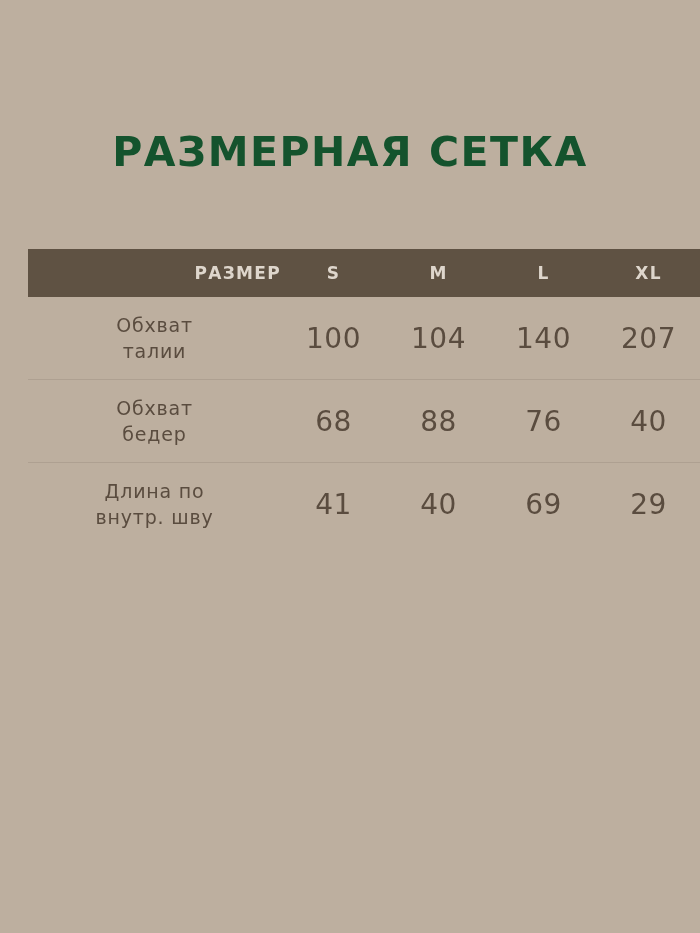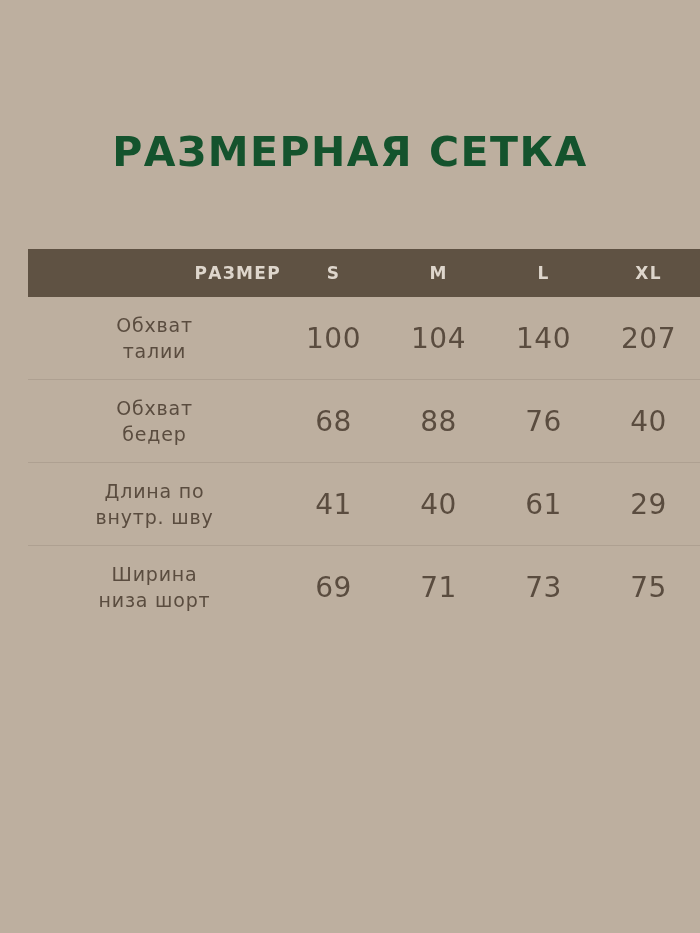--- a/index.html
+++ b/index.html
@@ -128,32 +128,22 @@
           <td class="col-size">40</td>
         </tr>
 
         <tr>
           <td class="row-label">
             <span class="lbl-line">Длина по</span>
             <span class="lbl-line">внутр. шву</span>
           </td>
           <td class="col-size">41</td>
           <td class="col-size">40</td>
-          <td class="col-size">61</td>
+          <td class="col-size">69</td>
           <td class="col-size">29</td>
         </tr>
 
-        <tr>
-          <td class="row-label">
-            <span class="lbl-line">Ширина</span>
-            <span class="lbl-line">низа шорт</span>
-          </td>
-          <td class="col-size">69</td>
-          <td class="col-size">71</td>
-          <td class="col-size">73</td>
-          <td class="col-size">75</td>
-        </tr>
 
       </tbody>
     </table>
   </div>
 
 </div>
 
 </body></html>

